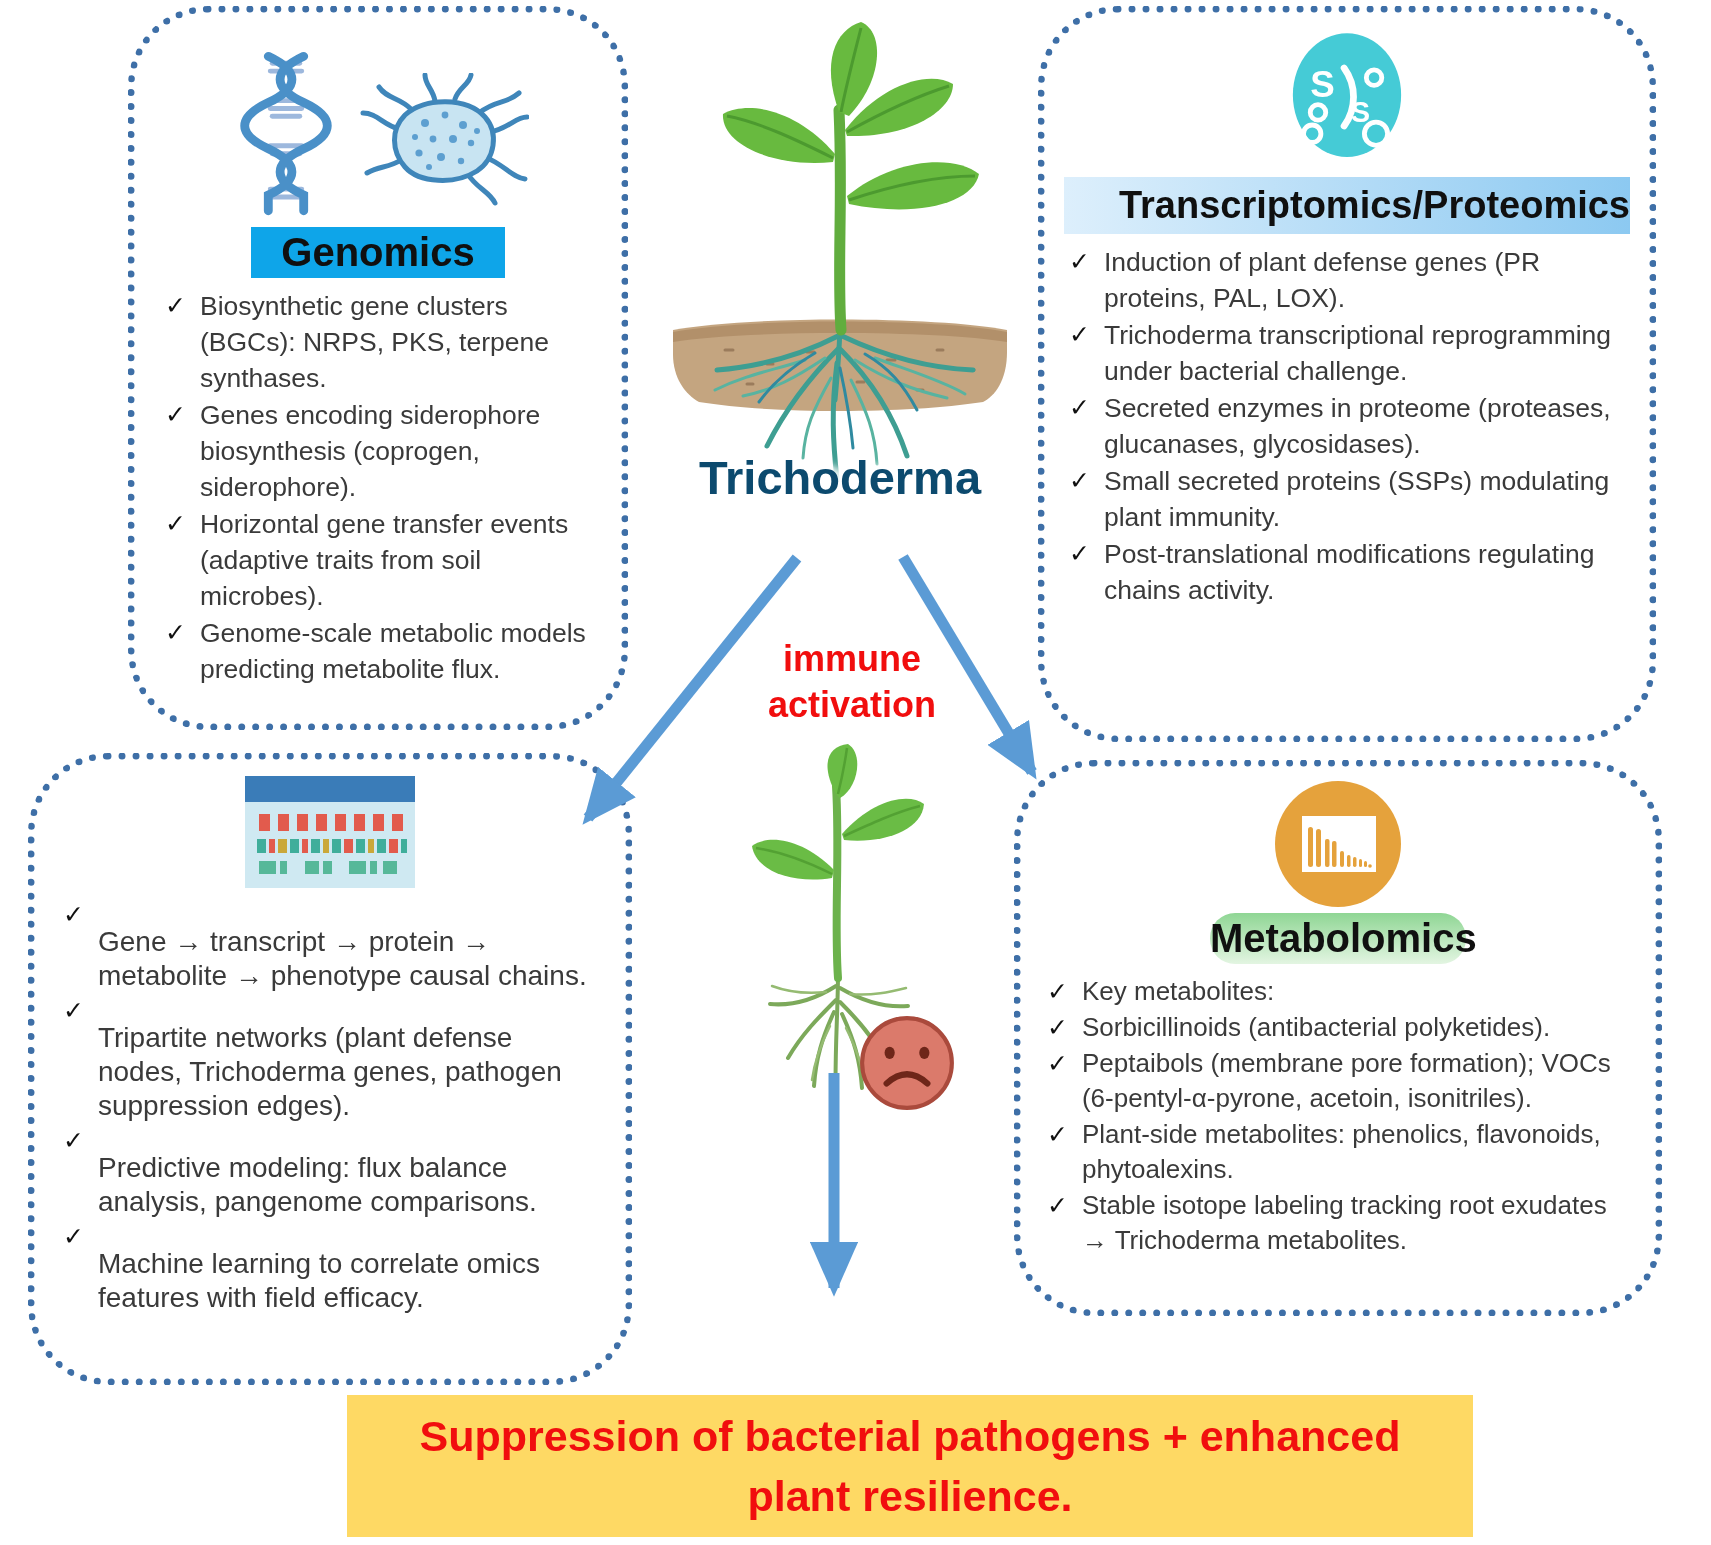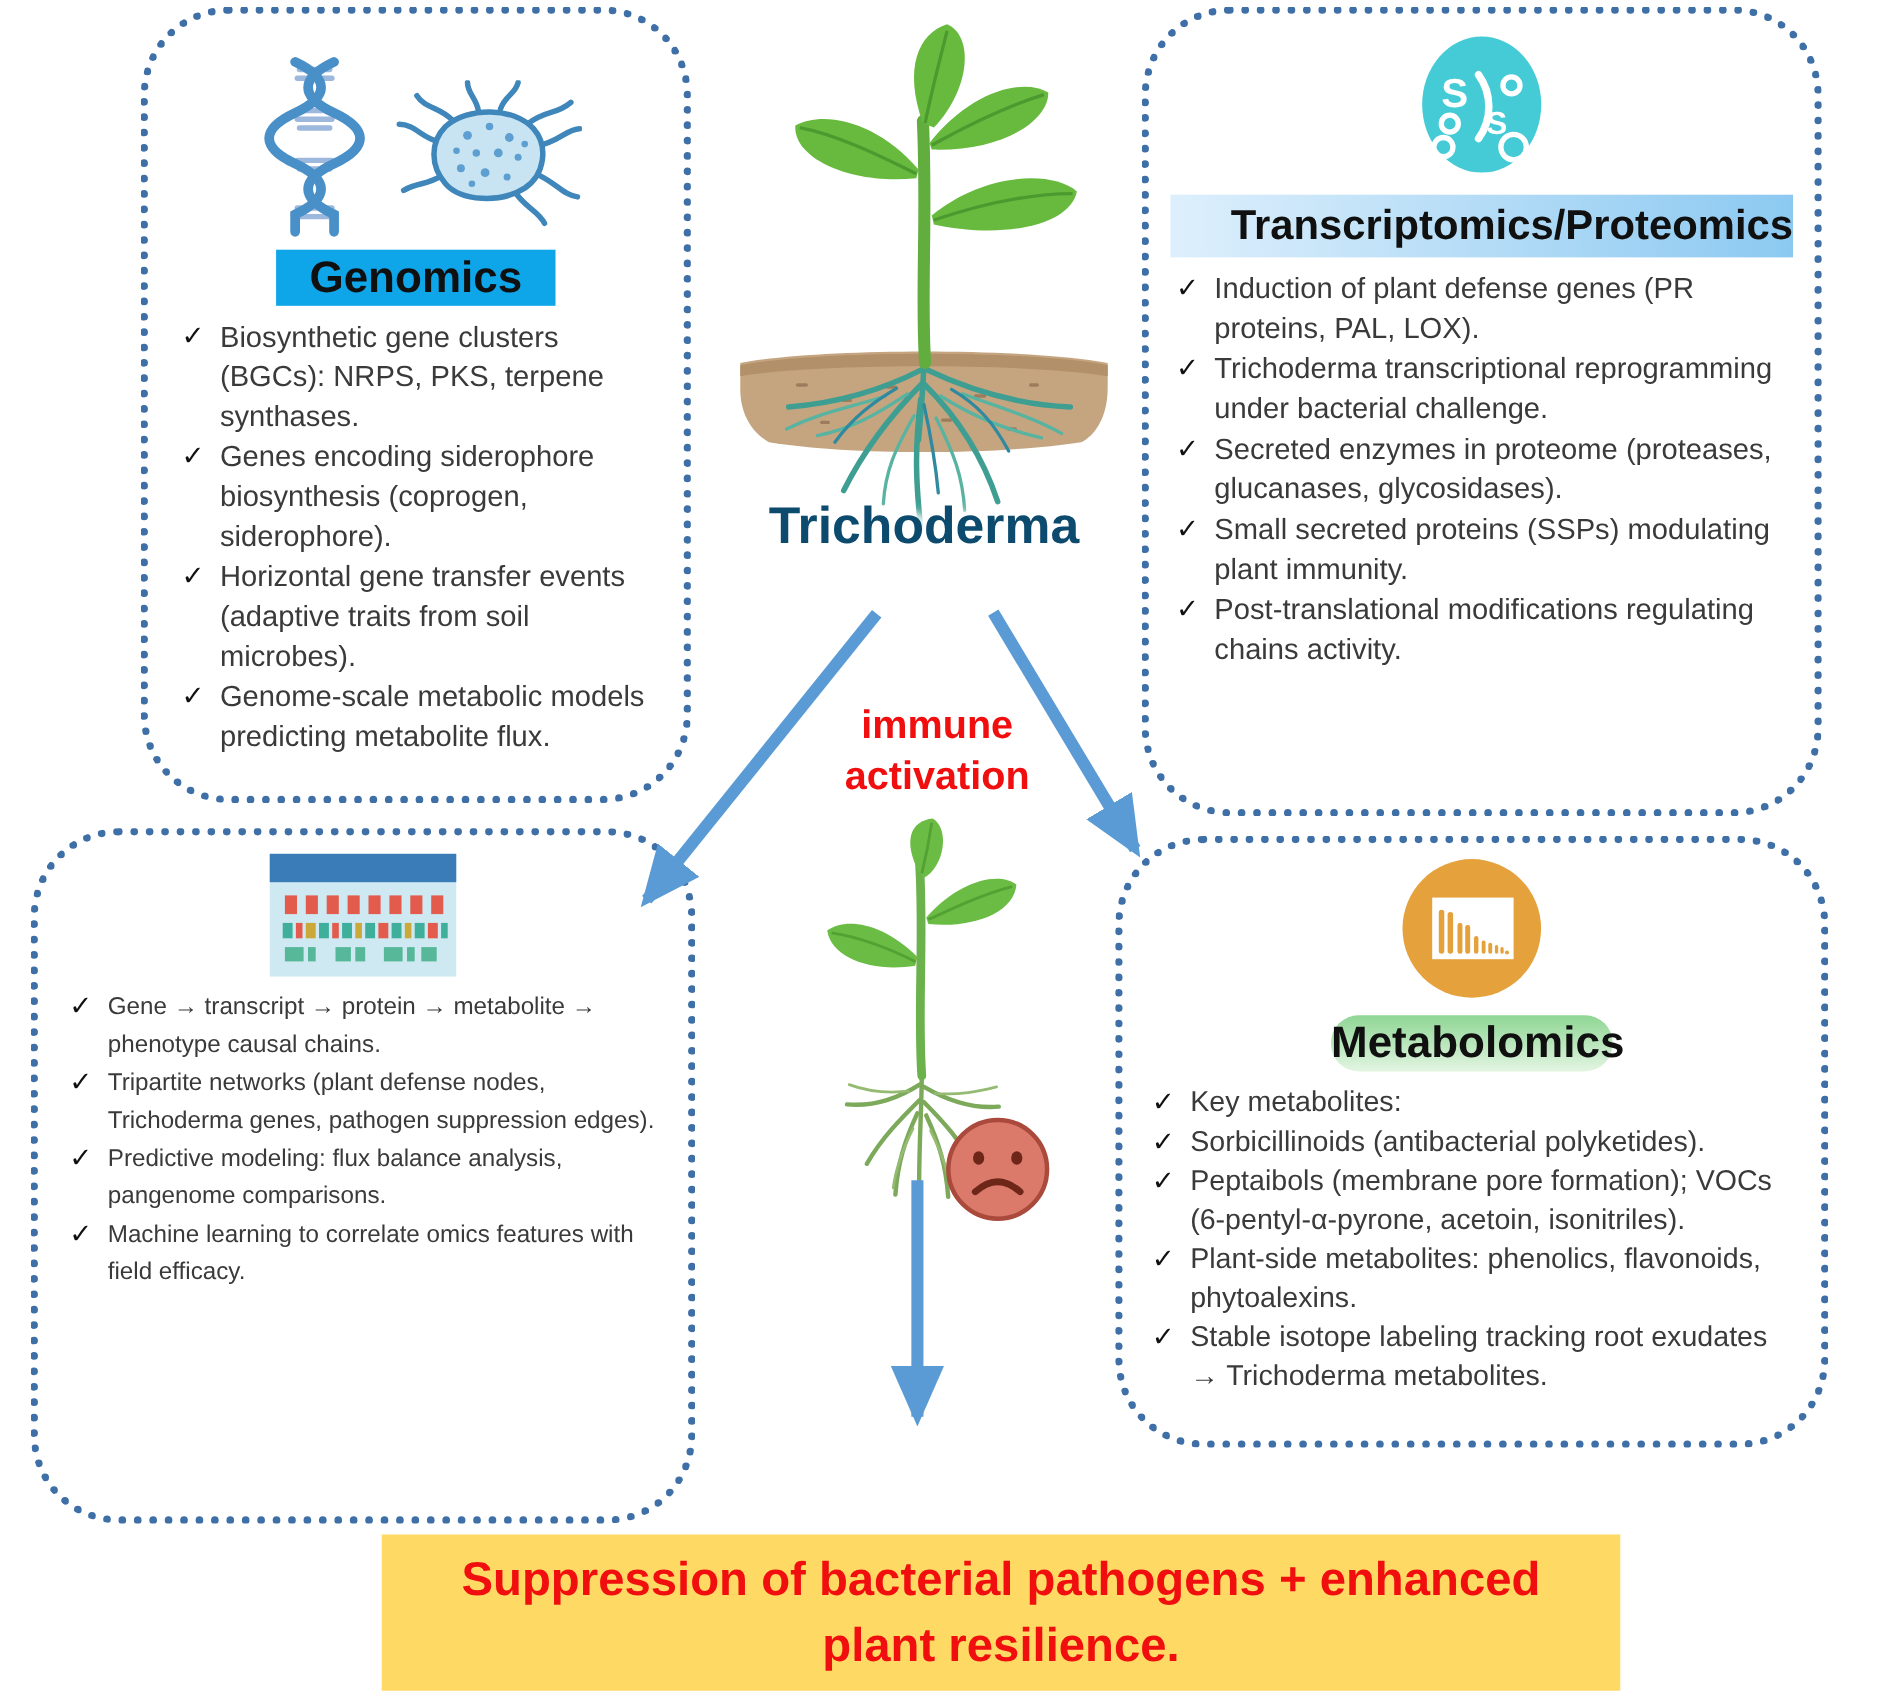--- a/index.html
+++ b/index.html
@@ -14,29 +14,29 @@
   #panel-systems{left:28px;top:753px;width:604px;height:632px;padding:12px 24px;}
   #panel-metabolomics{left:1014px;top:760px;width:648px;height:556px;padding:8px 22px;}
 
   .title{font-weight:bold;color:#101010;text-align:right;flex:0 0 auto;}
   #title-genomics{background:#0ea5e9;font-size:40px;padding:3px 30px;margin-top:8px;}
   #title-transcriptomics{background:linear-gradient(90deg,#ddeffc 0%,#8cc9f1 100%);
       font-size:38px;width:566px;padding:7px 0;margin-top:14px;}
   #title-systems{background:linear-gradient(180deg,#fcdac5 0%,#f8bf9d 100%);
       font-size:37px;line-height:48px;width:400px;padding:8px 0;margin-top:8px;}
   #title-metabolomics{background:linear-gradient(180deg,#8fd694 0%,#e3f5e2 100%);
-      font-size:40px;width:256px;padding:3px 0;margin-top:12px;border-radius:25px;}
+      font-size:40px;width:256px;padding:3px 0;margin-top:2px;border-radius:25px;}
 
   
   .bullets{list-style:none;margin:10px 0 0 0;padding:0 0 0 4px;align-self:stretch;}
   .bullet{display:flex;gap:14px;align-items:flex-start;margin-bottom:1px;}
   .check{font-family:"DejaVu Sans",sans-serif;font-weight:bold;font-size:25px;
          line-height:36px;color:#111;flex:0 0 auto;}
   .btxt{font-size:26.5px;line-height:36px;color:#3a3a3a;}
-  #panel-systems .btxt{font-size:22px;line-height:34px;}
+  #panel-systems .btxt{font-size:28px;line-height:34px;margin-top:27px;}
   #panel-systems .check{line-height:34px;}
   #panel-metabolomics .btxt{font-size:26px;line-height:35px;}
   #panel-metabolomics .check{line-height:35px;}
 
   .icon-wrap{flex:0 0 auto;display:flex;align-items:flex-end;justify-content:center;}
 
   
   .abs{position:absolute;}
   #plant-big{left:655px;top:18px;width:370px;height:470px;}
   #trichoderma-label{left:645px;top:450px;width:390px;text-align:center;

